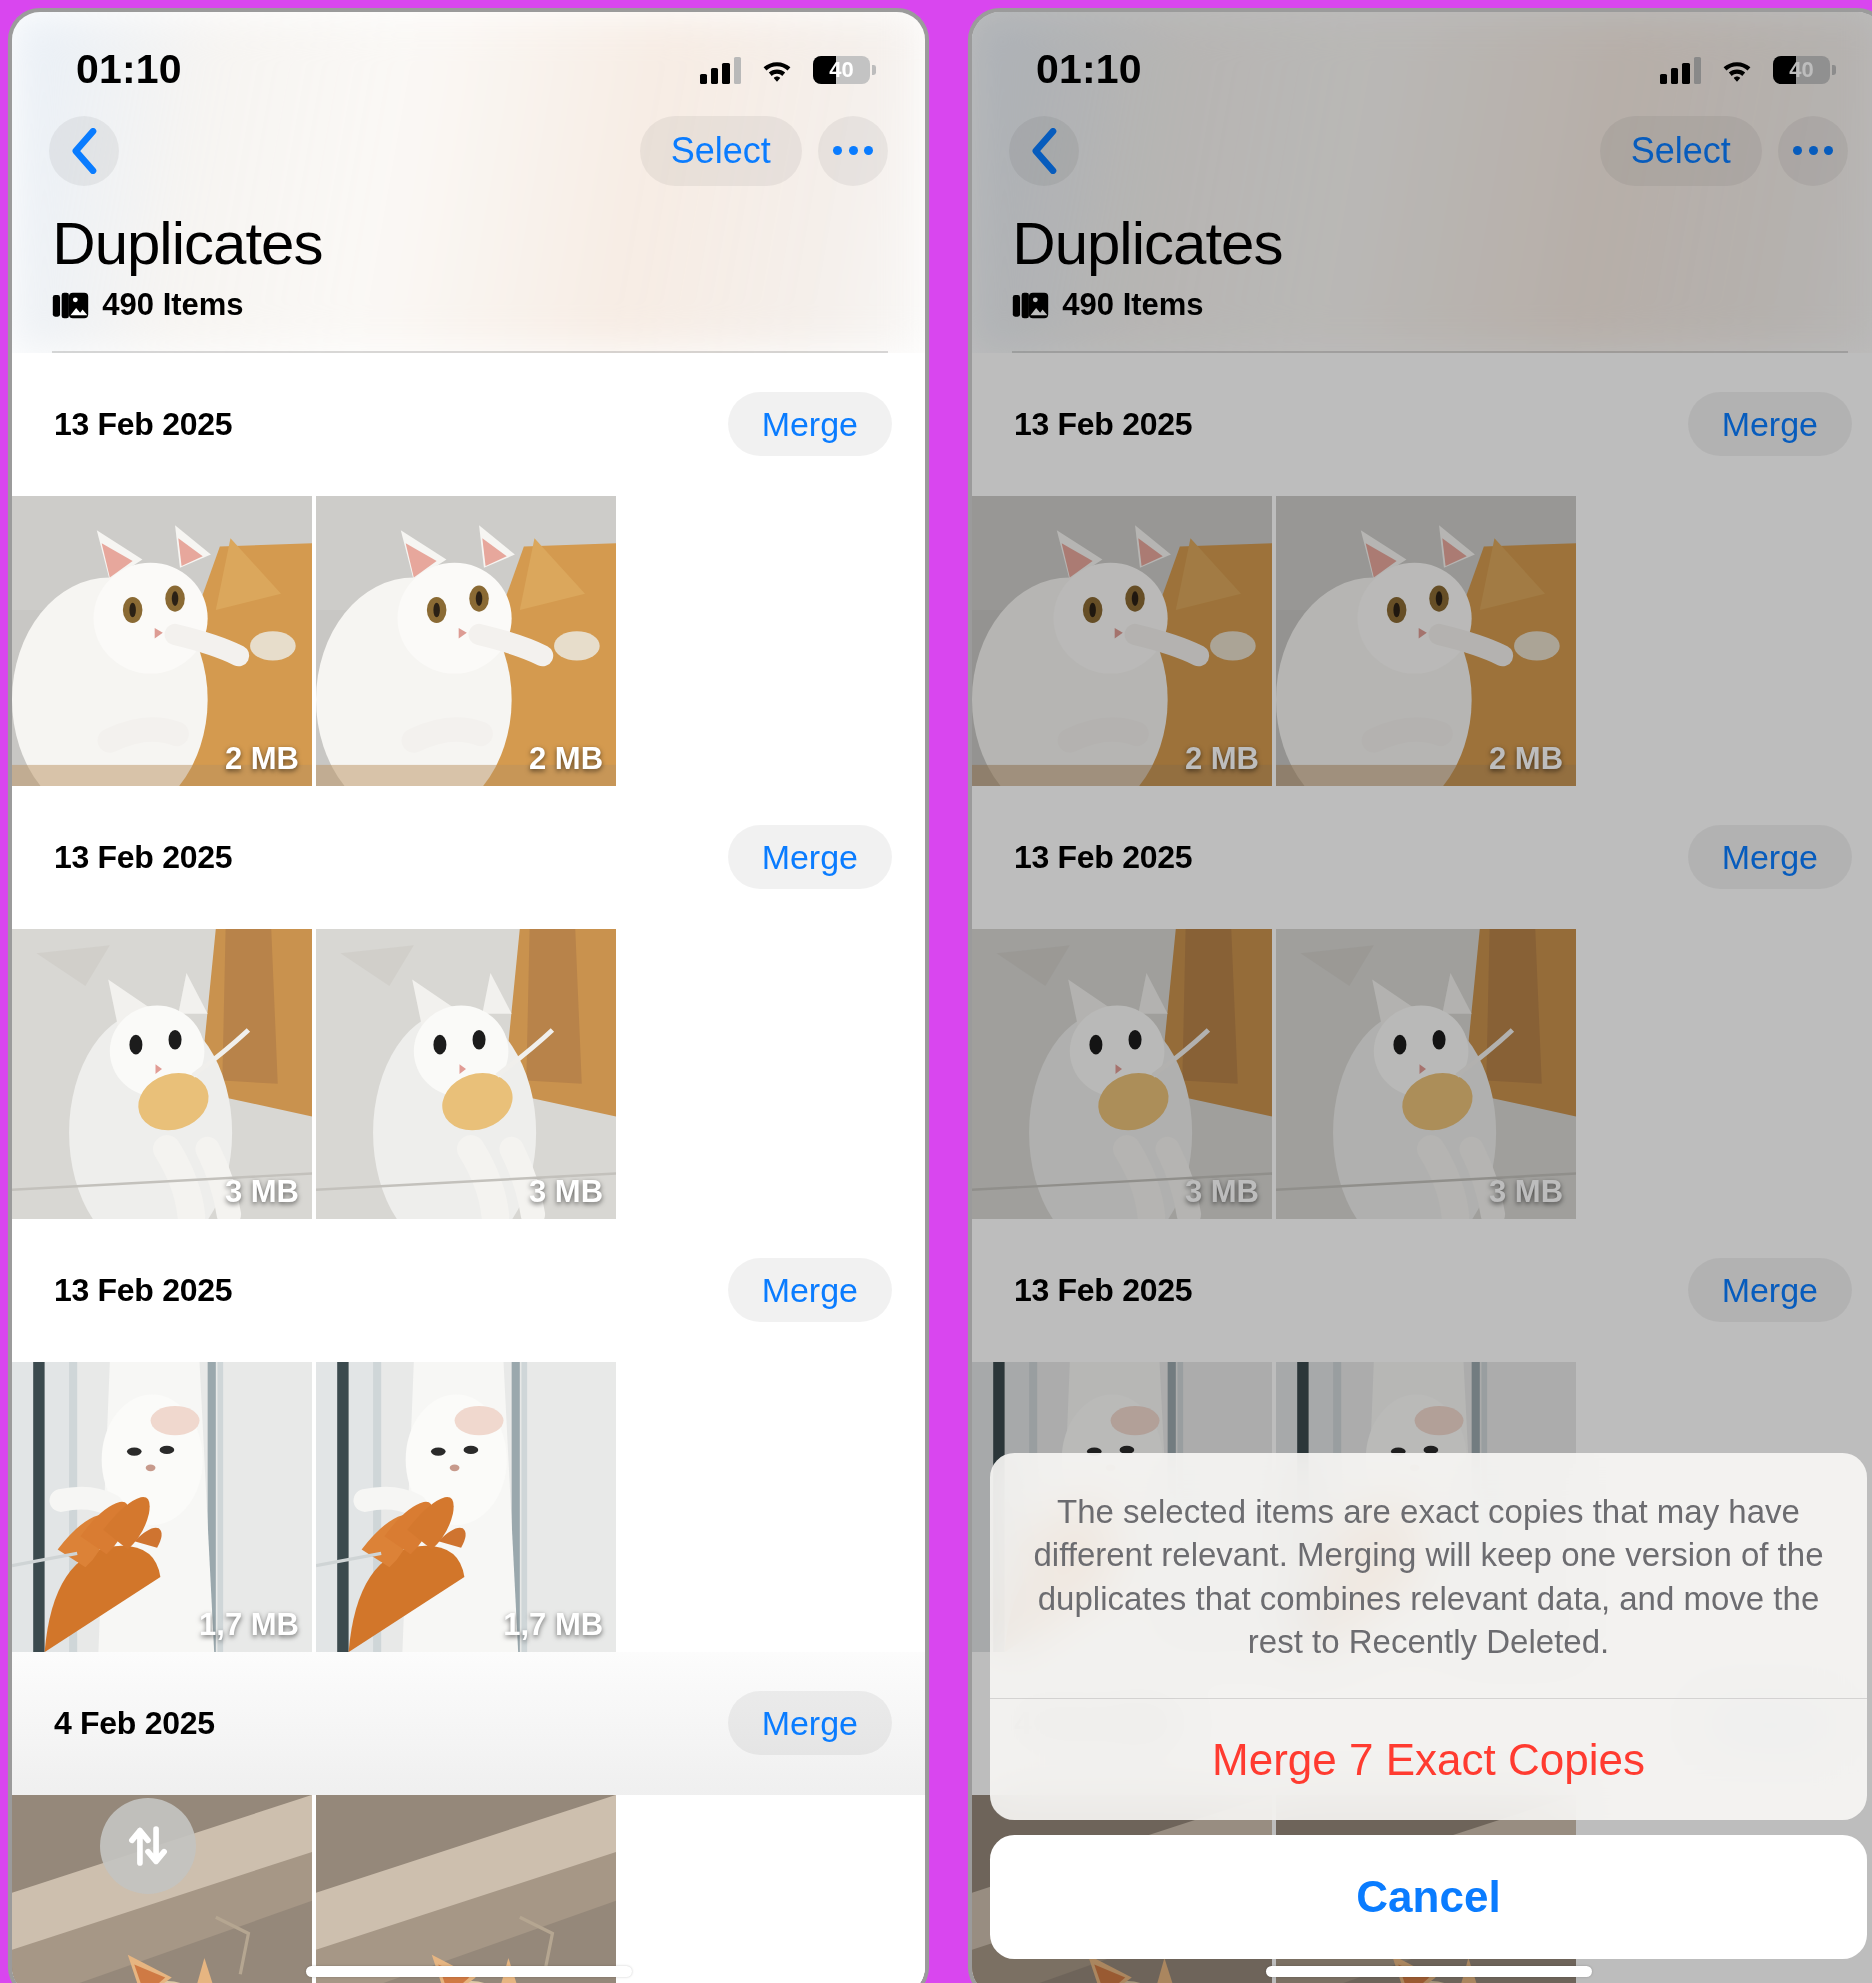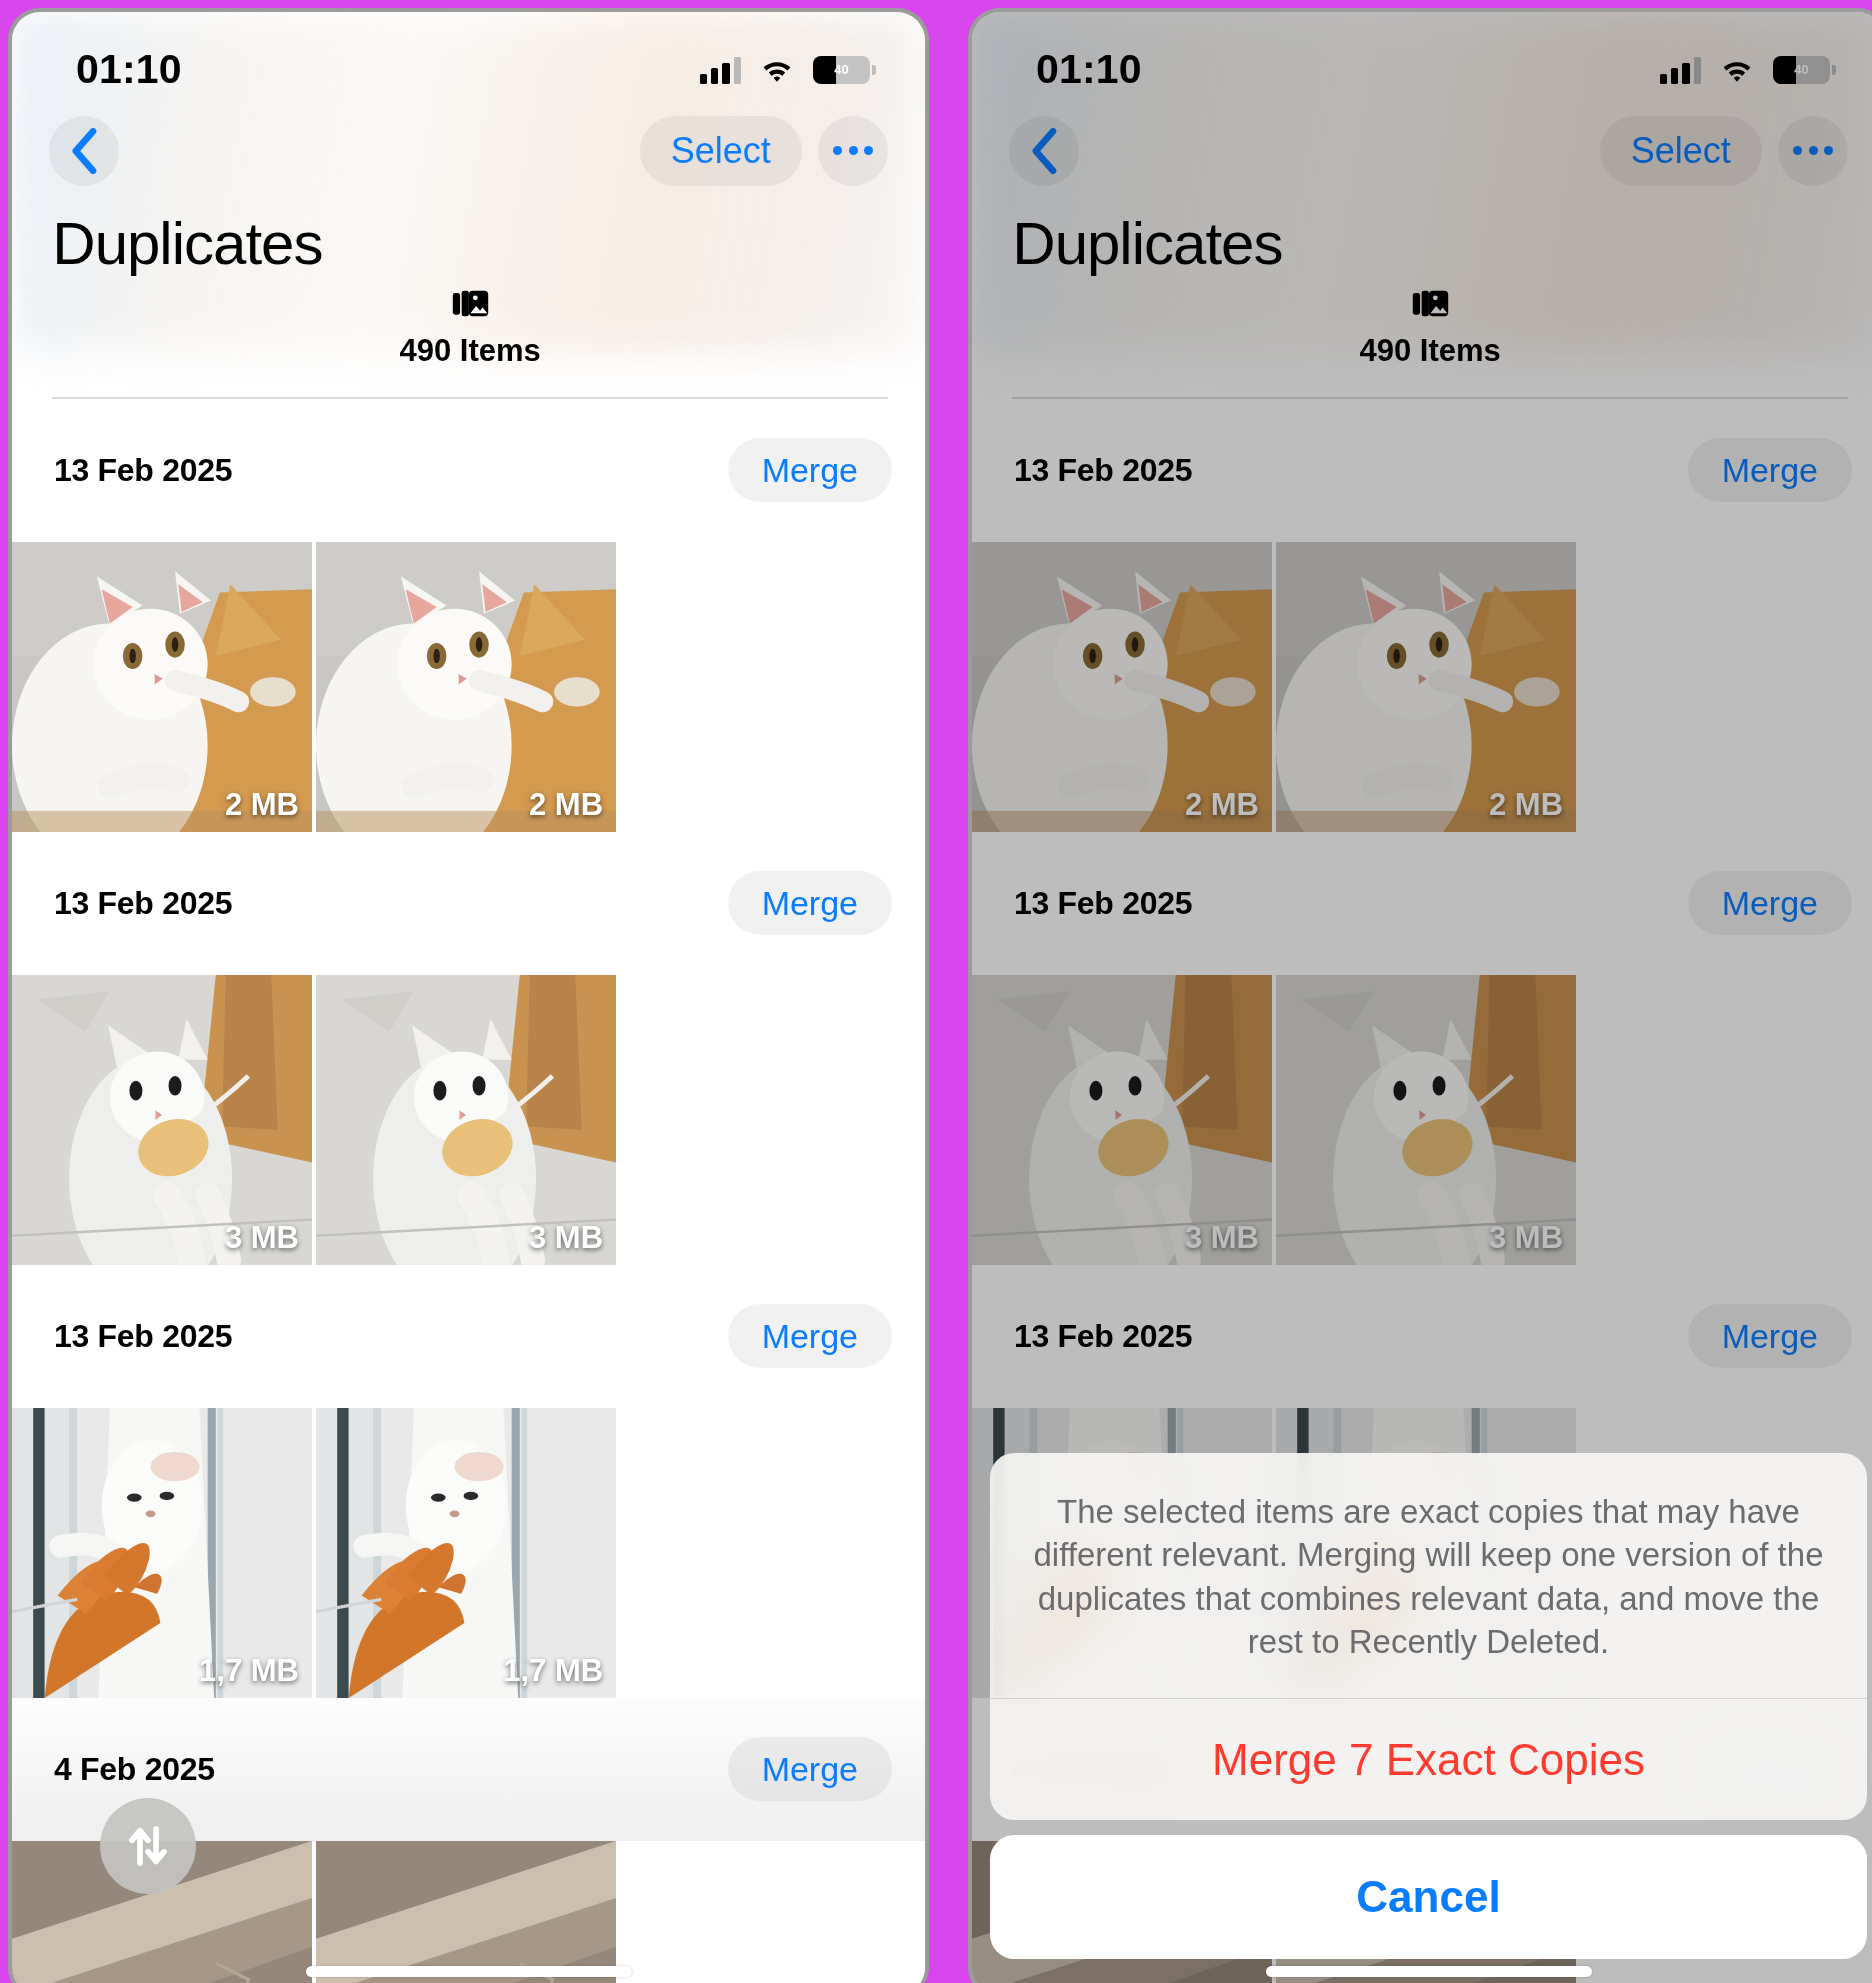--- a/index.html
+++ b/index.html
@@ -77,21 +77,21 @@
   .batt-fill {
     position: absolute; left: 0; top: 0; bottom: 0;
     width: 42%;
     background: #000;
     border-radius: 8.1px 0 0 8.1px;
   }
   .batt-num {
     position: relative;
     width: 100%;
     text-align: center;
-    font-size: 13px;
+    font-size: 22px;
     font-weight: 700;
     color: #ffffff;
     line-height: 28px;
   }
   .batt-cap {
     position: absolute; right: -5.7px; top: 9px;
     width: 4.1px; height: 9.8px;
     background: #bdbdbd; border-radius: 0 2.4px 2.4px 0;
   }
 
@@ -132,21 +132,20 @@
   .big-title {
     font-size: 60px;
     font-weight: 400;
     letter-spacing: -1px;
     color: #000;
     line-height: 1.0;
   }
   .subrow {
     display: flex; align-items: center; gap: 13px;
     margin-top: 13px;
-    flex-direction: column;
   }
   .sub-label {
     font-size: 31px;
     font-weight: 600;
     color: #000;
   }
   .header-sep {
     height: 1.6px;
     background: rgba(0,0,0,0.14);
     margin-top: 28px;

